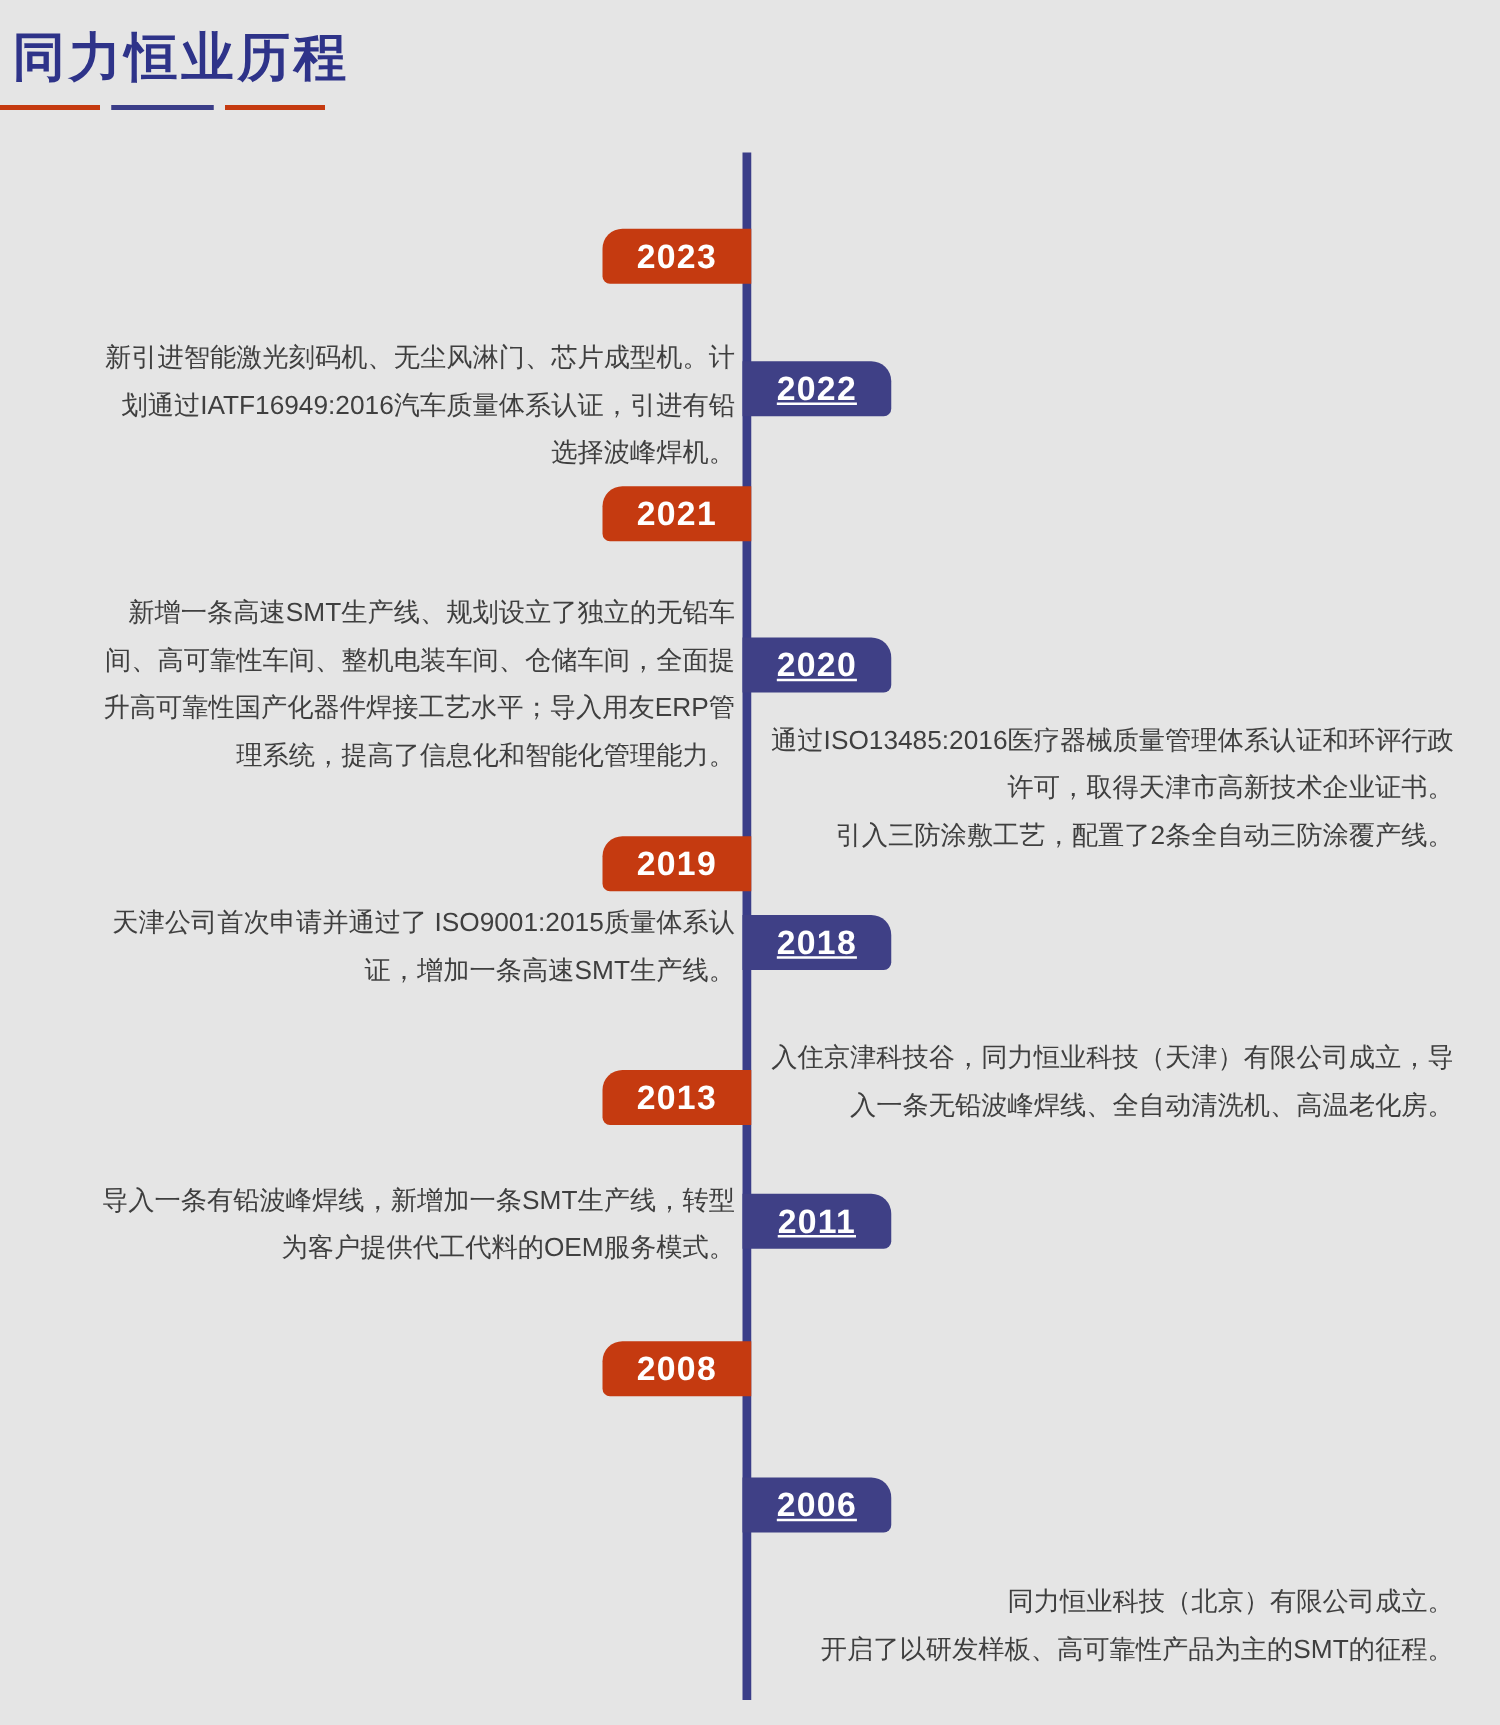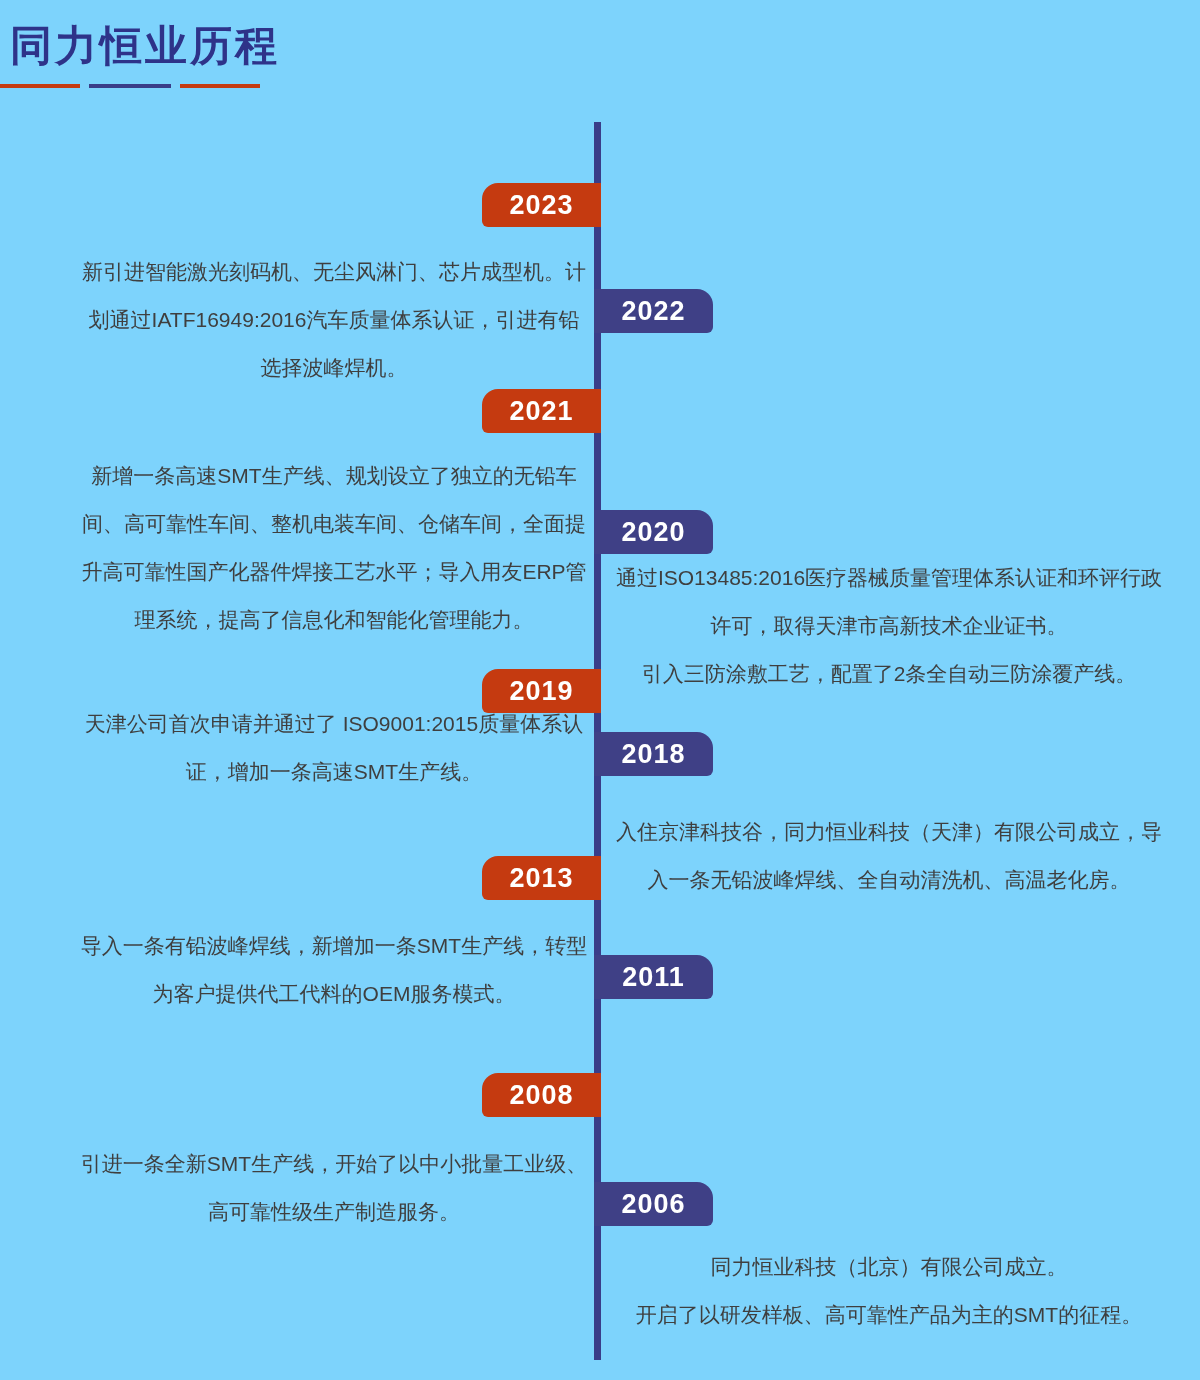--- a/index.html
+++ b/index.html
@@ -4,21 +4,21 @@
 <style>
   * { margin: 0; padding: 0; box-sizing: border-box; }
   html, body { background: #ffffff; }
   body {
     font-family: "Liberation Sans", "DejaVu Sans", sans-serif;
   }
   .page {
     position: relative;
     width: 1200px;
     height: 1380px;
-    background: #7dd3fc;
+    background: #e5e5e5;
     overflow: hidden;
   }
   
   .page-title {
     position: absolute;
     left: 10px;
     top: 18px;
     font-size: 42px;
     font-weight: 800;
     letter-spacing: 3px;
@@ -62,29 +62,31 @@
   }
   .badge.left {
     left: 482px;
     background: #c53a10;
     border-radius: 16px 0 0 6px;
   }
   .badge.right {
     left: 594px;
     background: #3f4086;
     border-radius: 0 16px 6px 0;
+    text-decoration: underline;
   }
   
   .desc {
     position: absolute;
     font-size: 21px;
-    line-height: 48px;
+    line-height: 38px;
     color: #3f3f3f;
     white-space: pre-line;
-    text-align: center;
+    text-align: right;
+    margin-top: 20px;
   }
   .desc.left-col  { left: 80px;  width: 508px; }
   .desc.right-col { left: 615px; width: 548px; }
 </style>
 </head>
 <body>
 
 <div class="page">
 
   <h1 class="page-title">同力恒业历程</h1>
@@ -113,19 +115,18 @@
 
   <div class="badge right" style="top:732px">2018</div>
   <div class="desc right-col" style="top:808px">入住京津科技谷，同力恒业科技（天津）有限公司成立，导入一条无铅波峰焊线、全自动清洗机、高温老化房。</div>
 
   <div class="badge left" style="top:856px">2013</div>
   <div class="desc left-col" style="top:922px">导入一条有铅波峰焊线，新增加一条SMT生产线，转型为客户提供代工代料的OEM服务模式。</div>
 
   <div class="badge right" style="top:955px">2011</div>
 
   <div class="badge left" style="top:1073px">2008</div>
-  <div class="desc left-col" style="top:1140px">引进一条全新SMT生产线，开始了以中小批量工业级、高可靠性级生产制造服务。</div>
 
   <div class="badge right" style="top:1182px">2006</div>
   <div class="desc right-col" style="top:1243px">同力恒业科技（北京）有限公司成立。
 开启了以研发样板、高可靠性产品为主的SMT的征程。</div>
 
 </div>
 
 </body></html>

